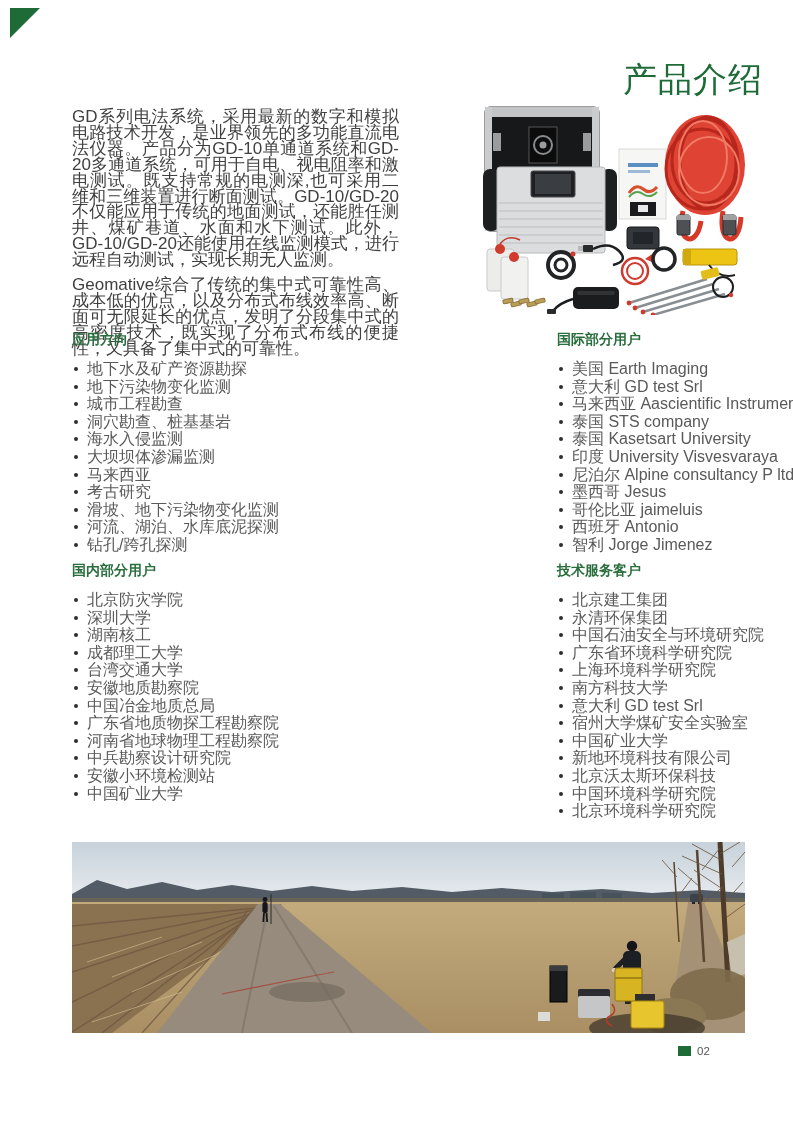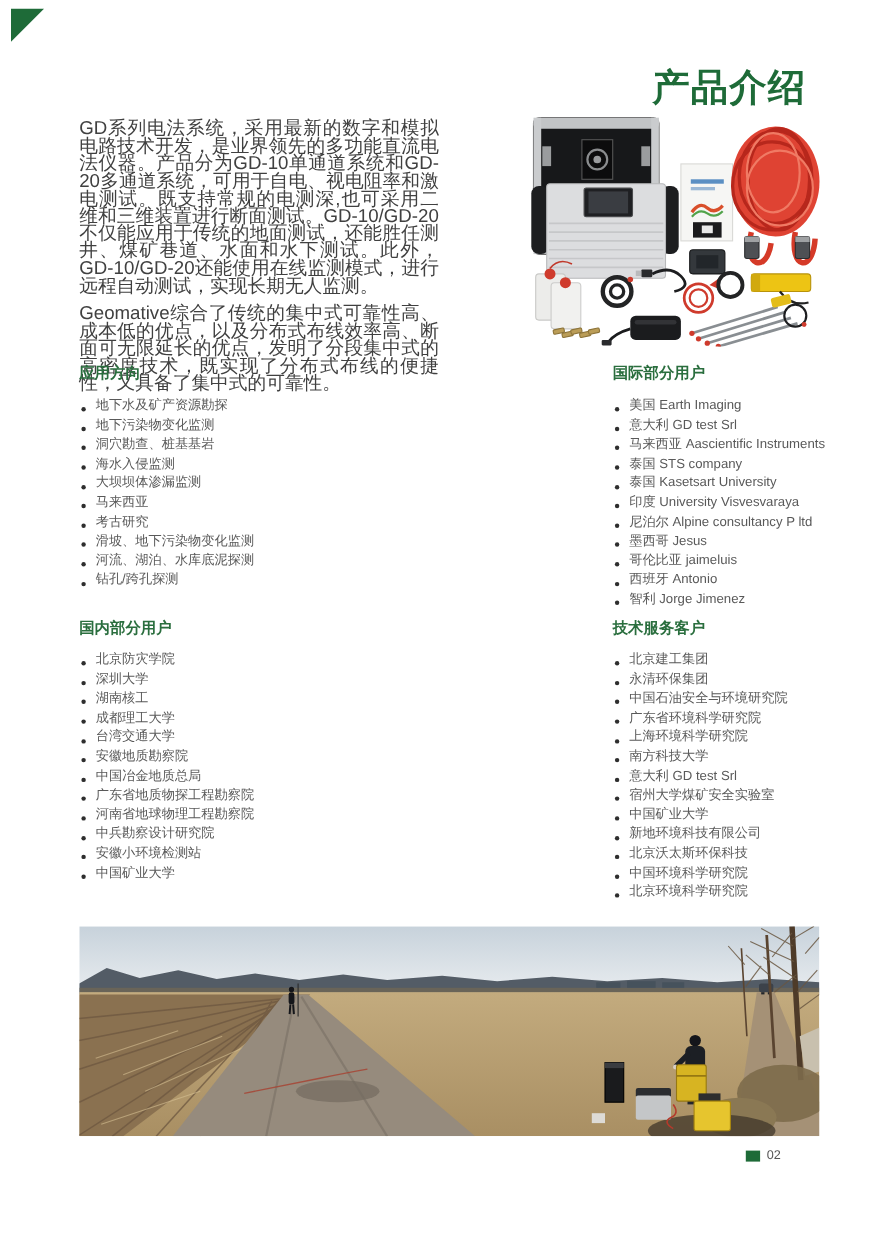--- a/index.html
+++ b/index.html
@@ -4,38 +4,38 @@
 <style>
   html,body{margin:0;padding:0;background:#fff;}
   .page{
     position:relative;width:793px;height:1123px;background:#ffffff;overflow:hidden;
     font-family:"Liberation Sans","DejaVu Sans",sans-serif;margin:0 auto;
   }
   
   .corner{position:absolute;left:10px;top:8px;width:0;height:0;
     border-top:30px solid #1e6b38;border-right:30px solid transparent;}
   
-  .title{position:absolute;top:57px;right:60px;margin:0;font-size:34px;font-weight:bold;
+  .title{position:absolute;top:57px;right:30px;margin:0;font-size:34px;font-weight:normal;
     color:#1e6b38;letter-spacing:1px;white-space:nowrap;}
   
   .intro{position:absolute;left:72px;top:109px;width:327px;font-size:17px;
     line-height:15.9px;color:#404040;text-align:justify;}
   .intro p{margin:0 0 9px 0;}
   
   .product{position:absolute;left:477px;top:103px;width:272px;height:212px;}
   .product svg{display:block;width:100%;height:100%;}
   
   .section{position:absolute;}
   .s-app {left:72px; top:331px;width:345px;}
   .s-dom {left:72px; top:562px;width:345px;}
   .s-intl{left:557px;top:331px;width:238px;}
   .s-svc {left:557px;top:562px;width:238px;}
   .section h3{margin:0 0 11px 0;font-size:14px;font-weight:bold;color:#2a6e3e;}
   .section ul{list-style:none;margin:0;padding:0;}
-  .section li{display:flex;align-items:center;font-size:12px;line-height:17.6px;
+  .section li{display:flex;align-items:flex-start;font-size:16px;line-height:17.6px;
     color:#595959;white-space:nowrap;}
   .dot{flex:none;width:4px;height:4px;border-radius:50%;background:#2e2e2e;margin:7px 9px 0 2px;}
   
   .photo{position:absolute;left:72px;top:842px;width:673px;height:191px;overflow:hidden;}
   .photo svg{display:block;width:100%;height:100%;}
   
   .footer{position:absolute;left:678px;top:1045px;display:flex;align-items:center;gap:6px;}
   .pgsq{width:13px;height:10px;background:#1e6b38;}
   .pgnum{font-size:11.5px;color:#555555;}
 </style>
@@ -193,20 +193,24 @@
         <li>
           <span class="dot"></span>
           <span>地下水及矿产资源勘探</span>
         </li>
 
         <li>
           <span class="dot"></span>
           <span>地下污染物变化监测</span>
         </li>
 
+        <li>
+          <span class="dot"></span>
+          <span>城市工程勘查</span>
+        </li>
 
         <li>
           <span class="dot"></span>
           <span>洞穴勘查、桩基基岩</span>
         </li>
 
         <li>
           <span class="dot"></span>
           <span>海水入侵监测</span>
         </li>

